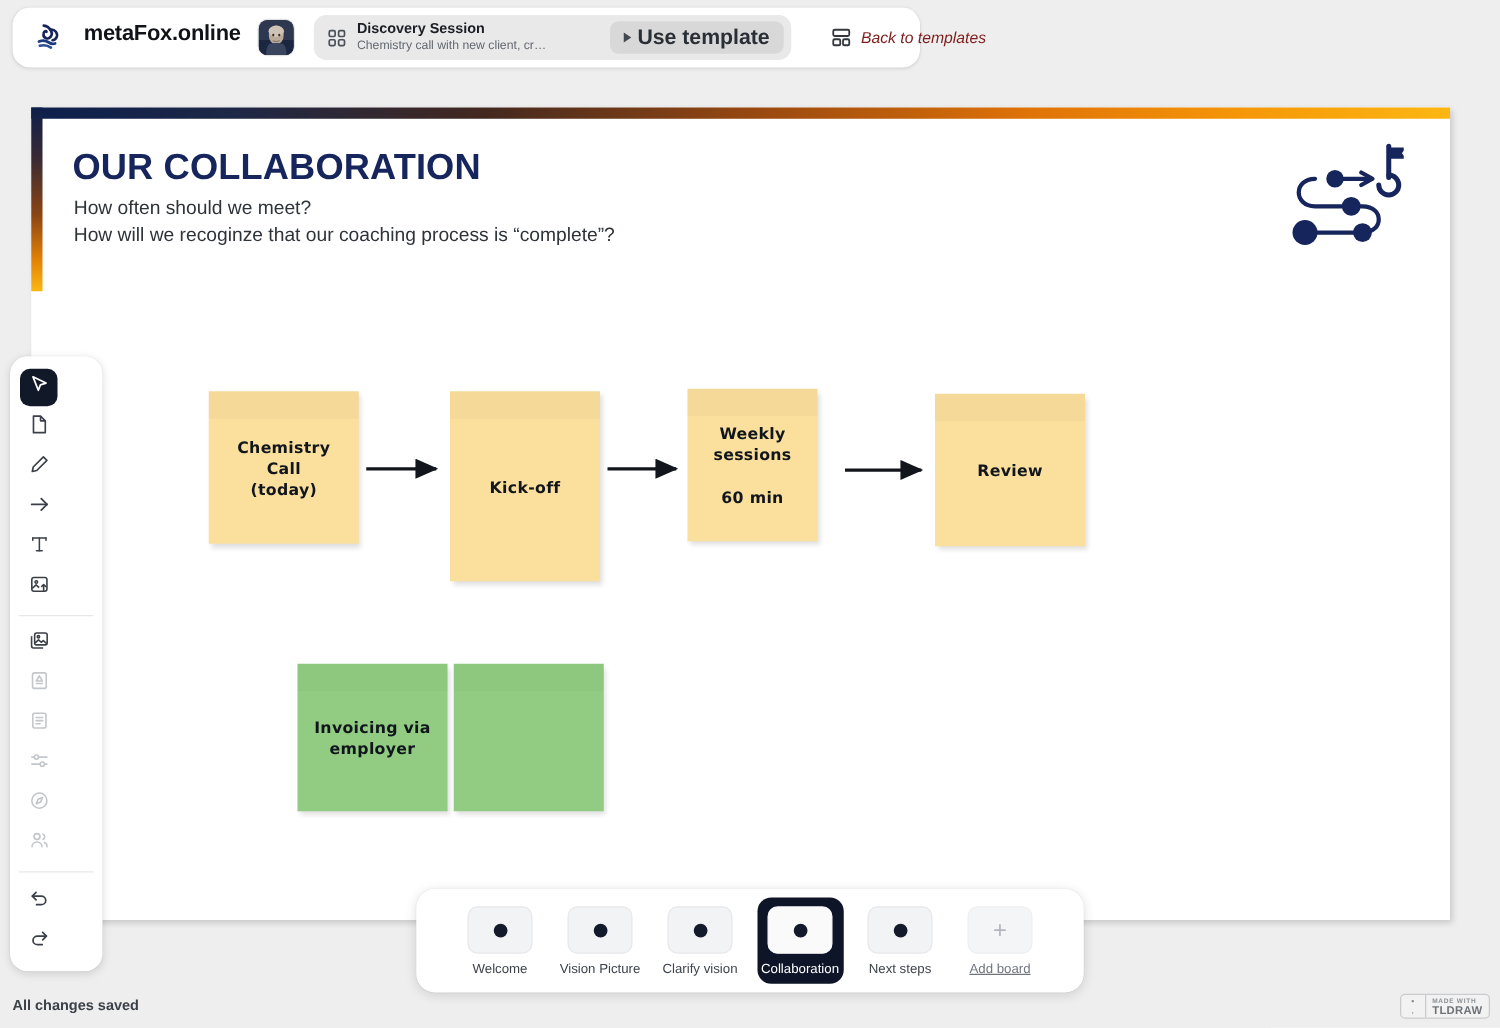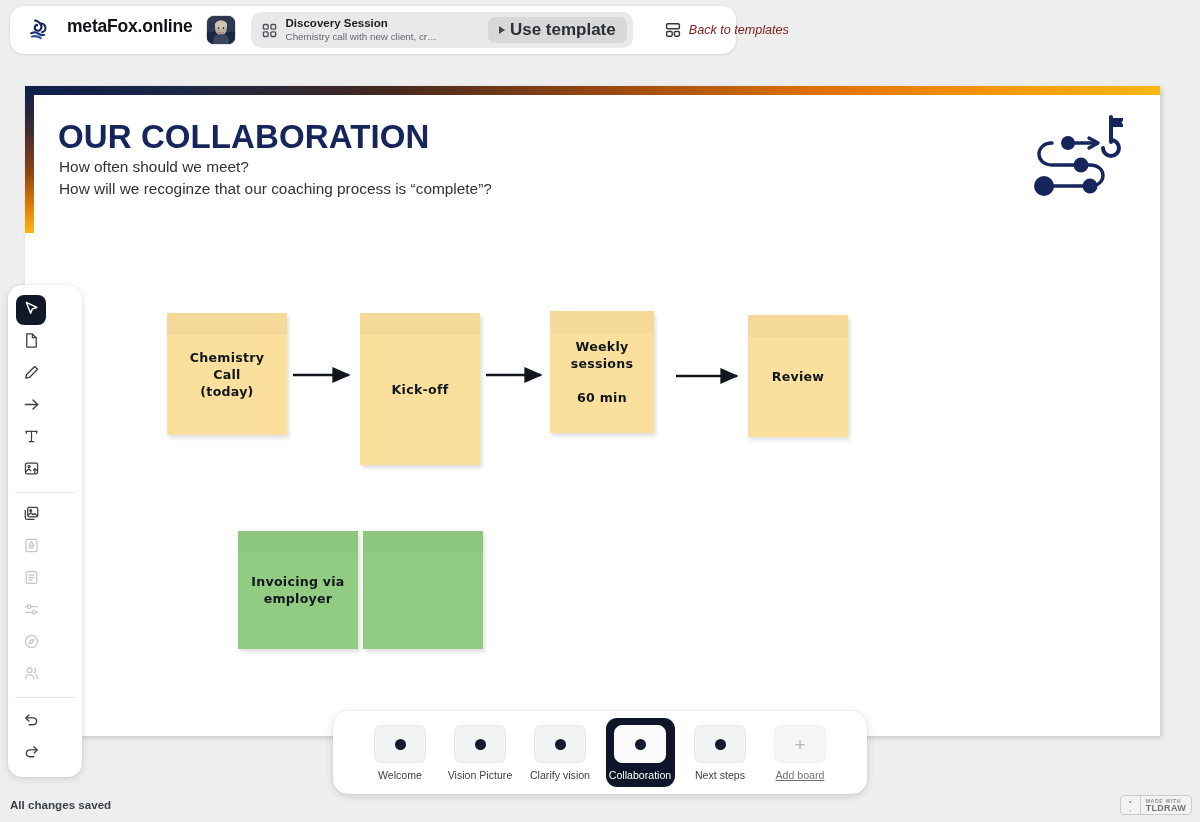--- a/index.html
+++ b/index.html
@@ -83,21 +83,21 @@
     position: absolute; left: 0; top: 0; width: 100%; height: 9px;
     background: linear-gradient(90deg,#0d1f4c 0%,#1d2746 14%,#43281f 32%,#9c4a10 52%,#de7208 70%,#f59608 85%,#fcb712 100%);
   }
   .board-left-grad {
     position: absolute; left: 0; top: 0; width: 9px; height: 147px;
     background: linear-gradient(180deg,#0d1f4c 0%,#3a2a33 28%,#8a4413 58%,#e07f06 82%,#fcb712 100%);
   }
 
   .board-title {
     position: absolute; left: 33px; top: 32px;
-    font-size: 33px; font-weight: 800; color: #16255c;
+    font-size: 29px; font-weight: 800; color: #16255c;
     letter-spacing: .1px;
   }
   .board-lines { position: absolute; left: 34px; top: 70px; }
   .board-line {
     font-size: 15.4px; color: #2f333a; line-height: 22.4px; white-space: nowrap;
   }
 
   .goal-icon { position: absolute; right: 37px; top: 26px; }
 
   
@@ -303,21 +303,21 @@
   <div class="sticky yellow" style="left: 360px; top: 313px; width: 120px; height: 152px; background: rgb(250, 223, 157);">
     <span class="top-sheen"></span>
     <span class="txt">Kick-off</span>
   </div>
 
   <div class="sticky yellow" style="left: 550px; top: 311px; width: 104px; height: 122px; background: rgb(250, 223, 157);">
     <span class="top-sheen"></span>
     <span class="txt">Weekly<br>sessions<br><br>60 min</span>
   </div>
 
-  <div class="sticky yellow" style="left: 748px; top: 315px; width: 100px; height: 122px; background: rgb(250, 223, 157);">
+  <div class="sticky yellow" style="left: 748px; top: 315px; width: 120px; height: 122px; background: rgb(250, 223, 157);">
     <span class="top-sheen"></span>
     <span class="txt">Review</span>
   </div>
 
   <div class="sticky green" style="left: 238px; top: 531px; width: 120px; height: 118px; background: rgb(146, 204, 130);">
     <span class="top-sheen"></span>
     <span class="txt">Invoicing via<br>employer</span>
   </div>
 
   <div class="sticky green" style="left: 363px; top: 531px; width: 120px; height: 118px; background: rgb(146, 204, 130);">

